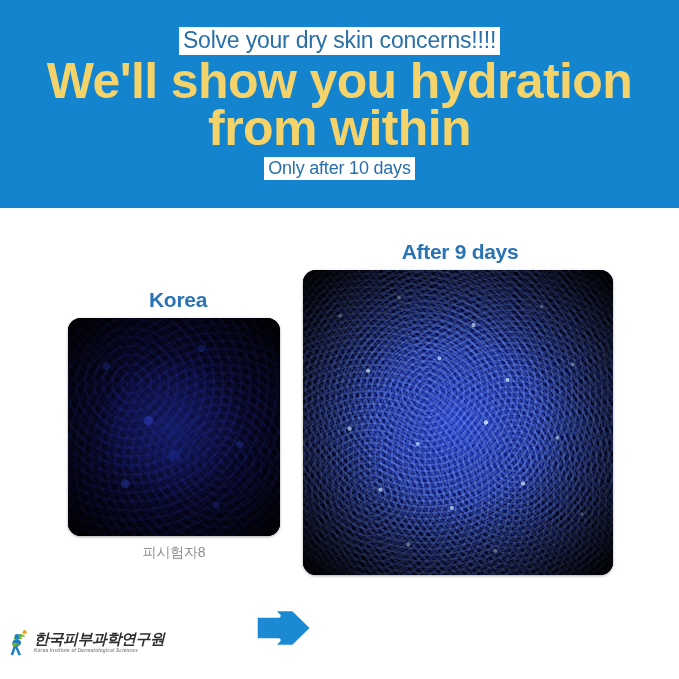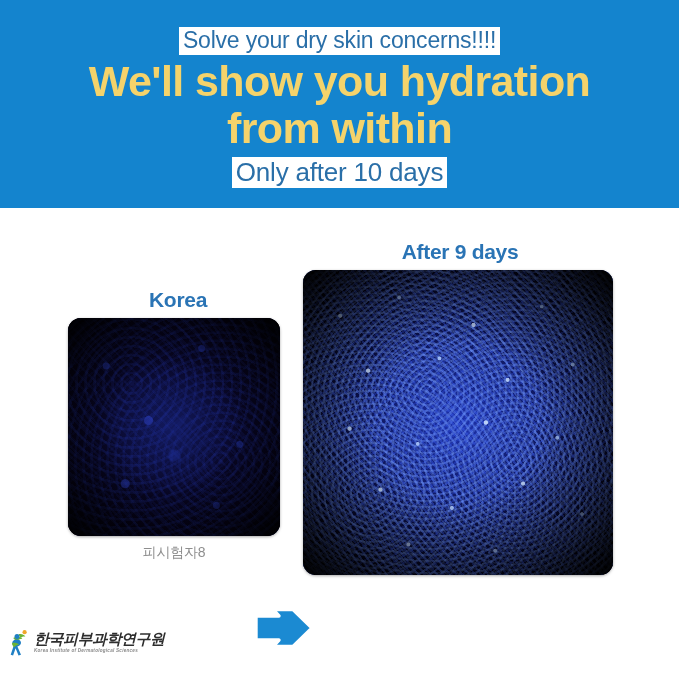--- a/index.html
+++ b/index.html
@@ -44,39 +44,39 @@
     letter-spacing: -0.2px;
     padding: 2px 4px 3px 4px;
     white-space: nowrap;
   }
   .banner-title {
     position: absolute;
     left: 0;
     right: 0;
     top: 58px;
     color: #f5d36b;
-    font-size: 43px;
+    font-size: 50px;
     font-weight: bold;
     line-height: 47px;
     letter-spacing: -0.6px;
     white-space: pre-line;
   }
   .banner-sub {
     position: absolute;
     left: 0;
     right: 0;
     top: 157px;
     text-align: center;
     line-height: 1;
   }
   .banner-sub .hl {
     display: inline-block;
     background: #ffffff;
     color: #2a6fa8;
-    font-size: 26px;
+    font-size: 18px;
     font-weight: 400;
     letter-spacing: -0.2px;
     padding: 2px 4px 3px 4px;
     white-space: nowrap;
   }
 
   
   .content {
     position: absolute;
     left: 0;

